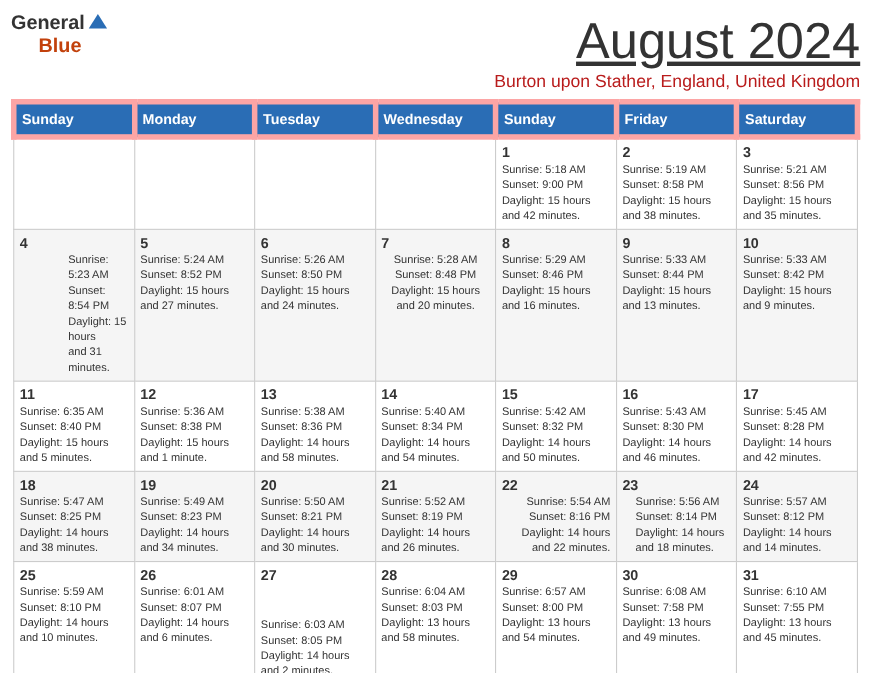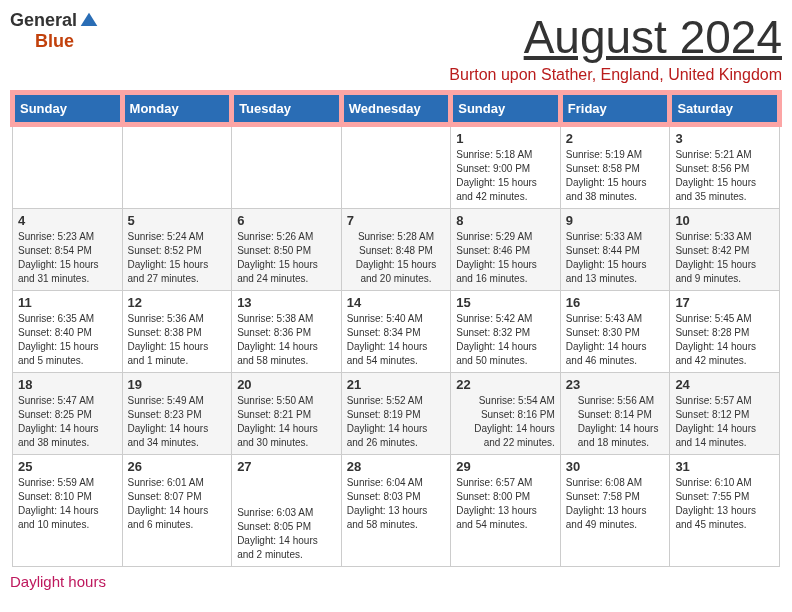--- a/index.html
+++ b/index.html
@@ -157,21 +157,21 @@
             <span class="day-number">3</span>
             <div class="day-info" style="white-space: pre-line;">Sunrise: 5:21 AM
 Sunset: 8:56 PM
 Daylight: 15 hours
 and 35 minutes.</div>
           </td>
         </tr>
         <tr>
           <td>
             <span class="day-number">4</span>
-            <div class="day-info" style="white-space: pre-line;">Sunrise: 5:23 AM
+            <div class="day-info" style="white-space: pre-line; margin-left: 44px;">Sunrise: 5:23 AM
 Sunset: 8:54 PM
 Daylight: 15 hours
 and 31 minutes.</div>
           </td>
           <td>
             <span class="day-number">5</span>
             <div class="day-info" style="white-space: pre-line;">Sunrise: 5:24 AM
 Sunset: 8:52 PM
 Daylight: 15 hours
 and 27 minutes.</div>

